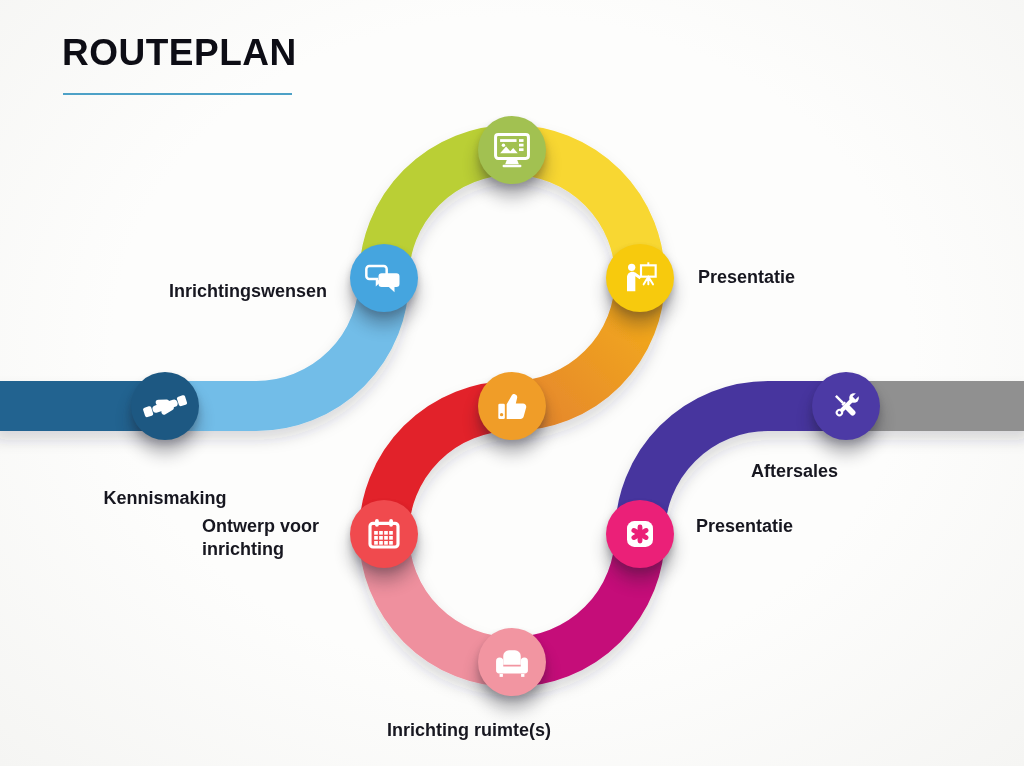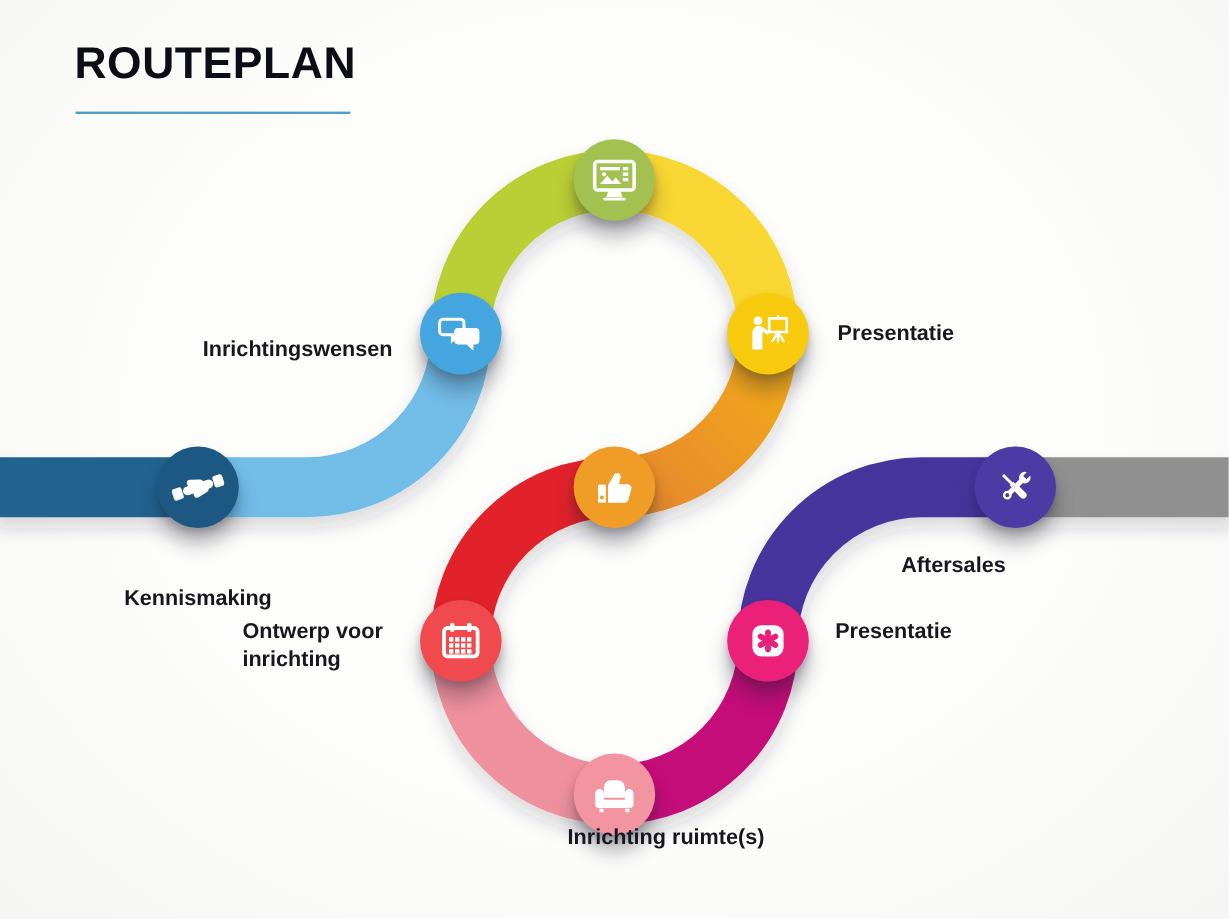--- a/index.html
+++ b/index.html
@@ -24,21 +24,21 @@
     position:absolute;
     font-size:18px;line-height:23px;font-weight:bold;
     color:#171720;white-space:pre-line;
   }
   .lbl-kennismaking{left:65px;top:460px;width:200px;text-align:center;margin-top:27px;}
   .lbl-inrichtingswensen{left:117px;top:280px;width:210px;text-align:right;}
   .lbl-ontwerp{left:472px;top:50px;text-align:left;}
   .lbl-presentatie{left:698px;top:266px;}
   .lbl-goedkeuring{left:452px;top:306px;}
   .lbl-planning{left:202px;top:515px;}
-  .lbl-ruimtes{left:387px;top:686px;width:250px;text-align:right;}
+  .lbl-ruimtes{left:387px;top:719px;width:250px;text-align:left;}
   .lbl-oplevering{left:696px;top:515px;}
   .lbl-aftersales{left:751px;top:460px;width:200px;}
   .node{
     position:absolute;width:68px;height:68px;border-radius:50%;
     transform:translate(-50%,-50%);
     display:flex;align-items:center;justify-content:center;
     box-shadow:0 14px 16px rgba(25,25,40,0.30), 0 4px 6px rgba(25,25,40,0.18);
   }
   .node svg{display:block;}
   .n-handshake{left:165px;top:406px;}

